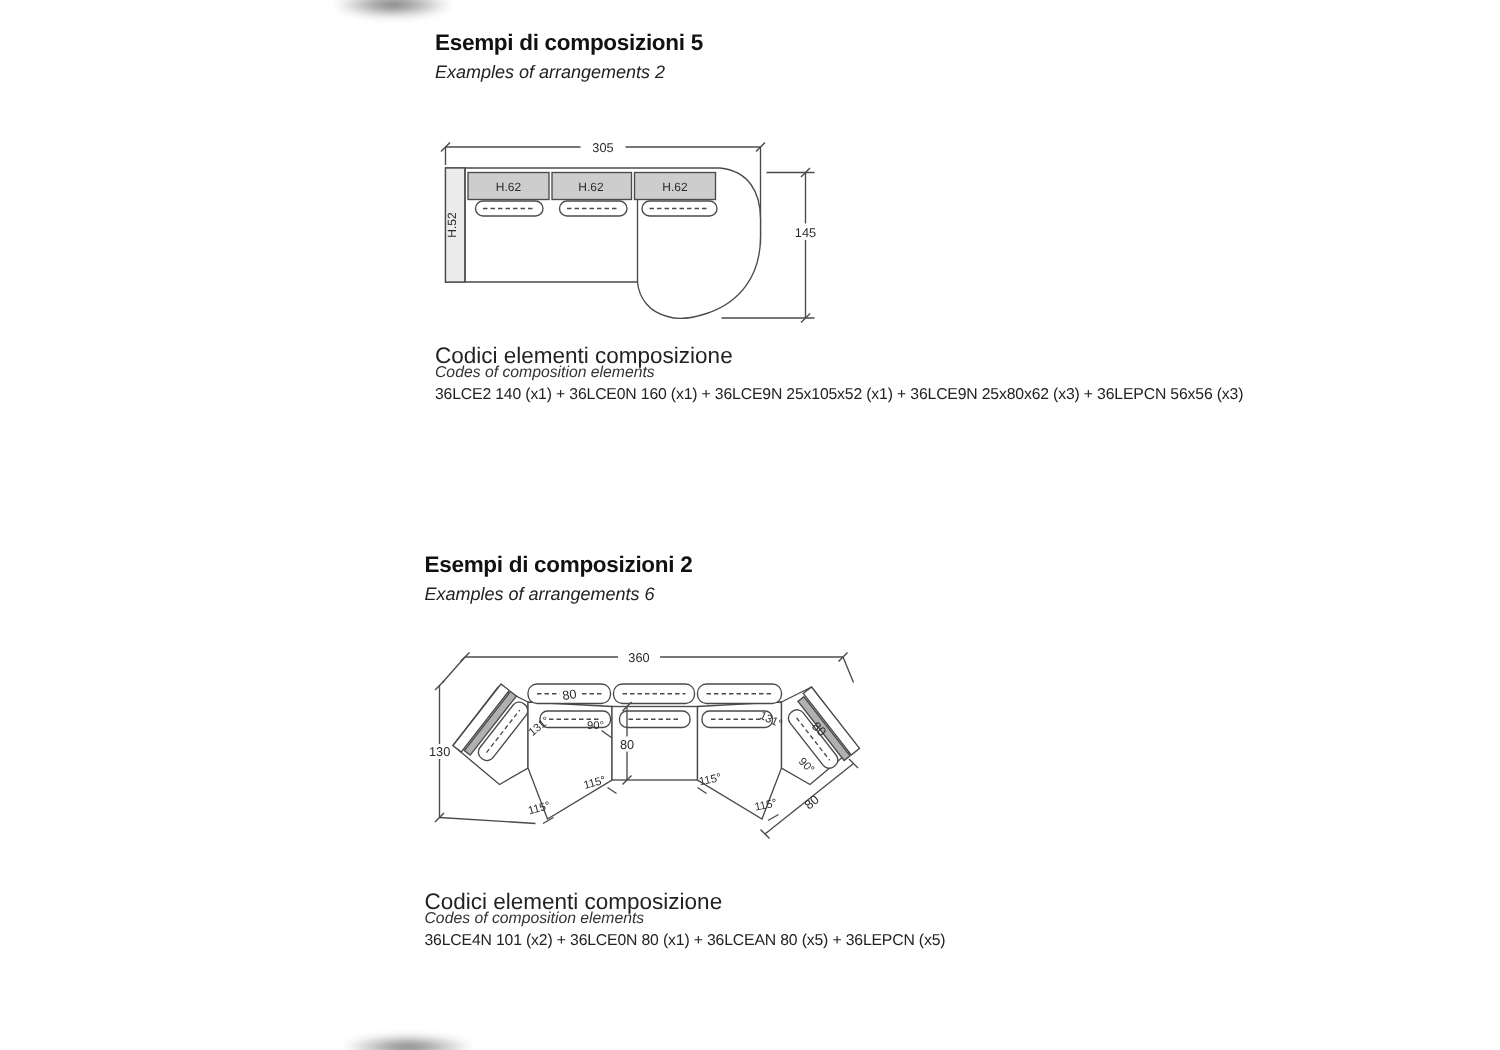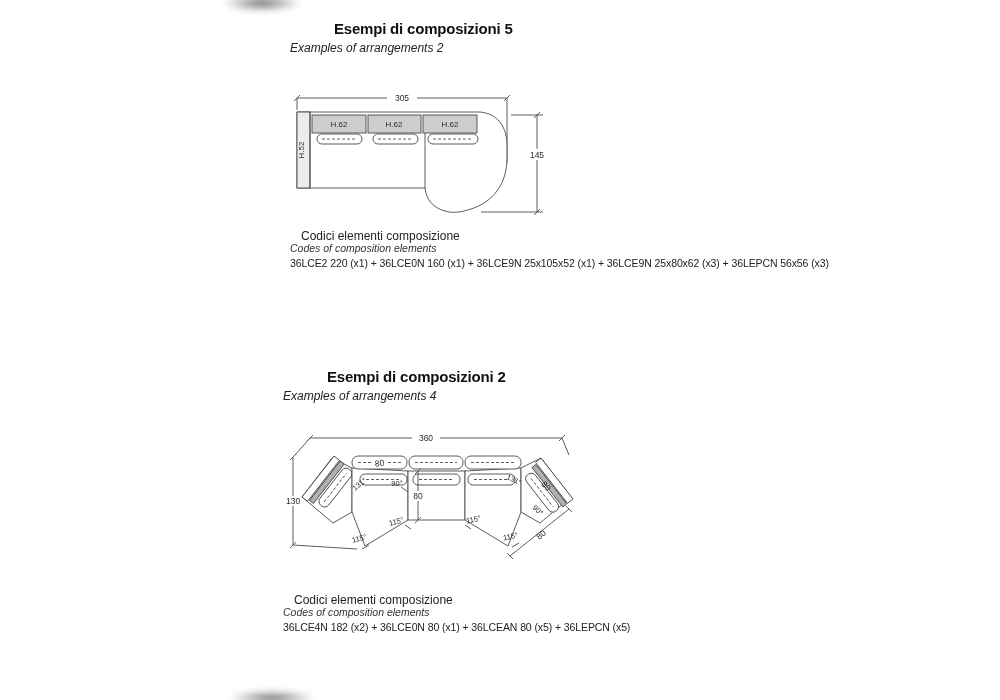--- a/index.html
+++ b/index.html
@@ -1,23 +1,23 @@
 <!DOCTYPE html>
 <html><head>
 <meta charset="utf-8">
 <style>
   html,body{margin:0;padding:0;}
   body{
     width:1000px;height:700px;position:relative;background:#ffffff;
     font-family:"Liberation Sans", sans-serif;color:#1d1d1b;overflow:hidden;
   }
   .abs{position:absolute;}
-  .sec-title{font-size:15px;font-weight:bold;letter-spacing:-0.2px;color:#111;margin-left:44px;}
+  .sec-title{font-size:15px;font-weight:bold;letter-spacing:-0.2px;color:#111;}
   .sec-sub{font-size:12px;font-style:italic;color:#222;}
-  .codes-title{font-size:12px;color:#222;margin-left:11px;}
+  .codes-title{font-size:15px;color:#222;}
   .codes-sub{font-size:10.5px;font-style:italic;color:#333;text-align:right;}
   .codes-line{font-size:10.5px;color:#222;letter-spacing:-0.1px;white-space:nowrap;}
   svg{display:block;}
   svg text{font-family:"Liberation Sans", sans-serif;fill:#2b2b2b;}
   .dimtxt{font-size:8.5px;}
   .angtxt{font-size:7.5px;}
   .lbl{font-size:8px;}
   .smudge{filter:blur(3px);opacity:.8;}
 </style>
 </head>
@@ -67,24 +67,24 @@
   <line x1="251" y1="30" x2="257" y2="24"></line>
   <line x1="251" y1="127" x2="257" y2="121"></line>
   <line x1="228" y1="27" x2="260" y2="27"></line>
   <line x1="198" y1="124" x2="260" y2="124"></line>
   <rect x="241" y="61" width="26" height="11" fill="#ffffff" stroke="none"></rect>
   <text x="254" y="70" text-anchor="middle" class="dimtxt" stroke="none">145</text>
 </svg>
 
 <div class="abs codes-title" style="left:290px;top:229px;">Codici elementi composizione</div>
 <div class="abs codes-sub" style="left:290px;top:242px;">Codes of composition elements</div>
-<div class="abs codes-line" style="left:290px;top:257px;">36LCE2 220 (x1)  +  36LCE0N 160 (x1)  +  36LCE9N 25x105x52 (x1)  +  36LCE9N 25x80x62 (x3)  +  36LEPCN 56x56 (x3)</div>
+<div class="abs codes-line" style="left:290px;top:257px;">36LCE2 140 (x1)  +  36LCE0N 160 (x1)  +  36LCE9N 25x105x52 (x1)  +  36LCE9N 25x80x62 (x3)  +  36LEPCN 56x56 (x3)</div>
 
 <div class="abs sec-title" style="left:283px;top:368px;">Esempi di composizioni 2</div>
-<div class="abs sec-sub" style="left:283px;top:389px;">Examples of arrangements 4</div>
+<div class="abs sec-sub" style="left:283px;top:389px;">Examples of arrangements 6</div>
 
 <svg class="abs" style="left:285px;top:425px;" width="290" height="165" viewBox="0 0 290 165" fill="none" stroke="#4a4a4a" stroke-width="0.9">
 
   <line x1="25" y1="13" x2="277" y2="13"></line>
   <line x1="22" y1="16" x2="28" y2="10"></line>
   <line x1="274" y1="16" x2="280" y2="10"></line>
   <line x1="25" y1="13" x2="10" y2="30"></line>
   <line x1="277" y1="13" x2="284" y2="30"></line>
   <rect x="127" y="7" width="28" height="11" fill="#ffffff" stroke="none"></rect>
   <text x="141" y="16" text-anchor="middle" class="dimtxt" stroke="none">360</text>
@@ -164,13 +164,13 @@
   <line x1="227" y1="122" x2="234" y2="118"></line>
 
   <line x1="225" y1="131" x2="284" y2="84"></line>
   <line x1="222" y1="128" x2="228" y2="134"></line>
   <line x1="281" y1="81" x2="287" y2="87"></line>
   <text x="258" y="112" text-anchor="middle" class="dimtxt" stroke="none" transform="rotate(-40,258,112)">80</text>
 </svg>
 
 <div class="abs codes-title" style="left:283px;top:593px;">Codici elementi composizione</div>
 <div class="abs codes-sub" style="left:283px;top:606px;">Codes of composition elements</div>
-<div class="abs codes-line" style="left:283px;top:621px;">36LCE4N 182 (x2)  +  36LCE0N 80 (x1)  +  36LCEAN 80 (x5)  +  36LEPCN (x5)</div>
+<div class="abs codes-line" style="left:283px;top:621px;">36LCE4N 101 (x2)  +  36LCE0N 80 (x1)  +  36LCEAN 80 (x5)  +  36LEPCN (x5)</div>
 
 </body></html>

